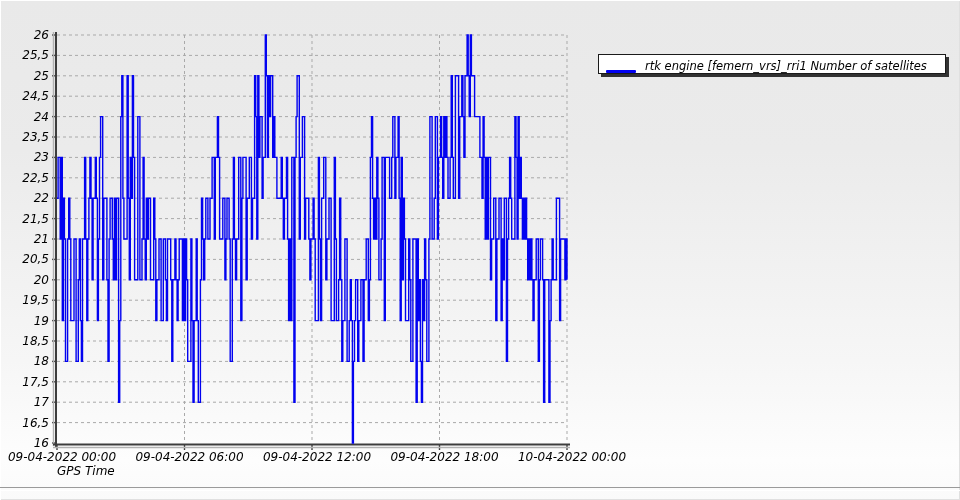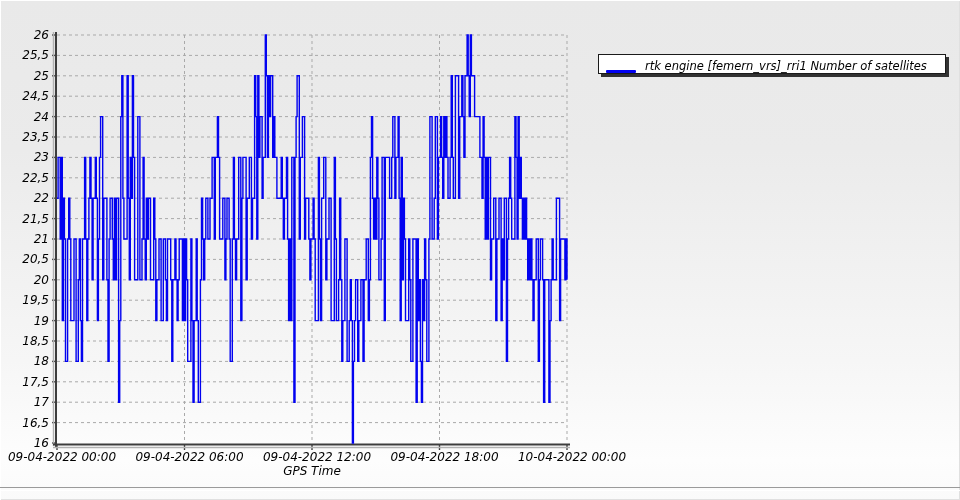--- a/index.html
+++ b/index.html
@@ -17,21 +17,21 @@
   svg#chart-svg{position:absolute;left:0;top:0;}
   .grid{stroke:#a9a9a9;stroke-width:1;stroke-dasharray:3,3;fill:none;}
   .tick{stroke:#3d3d3d;stroke-width:1.4;}
   .axis{stroke:#3d3d3d;stroke-width:2;fill:none;}
   .axis-shadow{stroke:#b2b2b2;stroke-width:1.4;fill:none;}
   .ylab,.xlab{font-family:"DejaVu Sans",sans-serif;font-size:12px;fill:#000000;}
   .ylab{text-anchor:end;}
   .series{fill:none;stroke-width:1.4;stroke-linejoin:miter;stroke-linecap:butt;}
   .axis-title{
     position:absolute;left:57px;top:464px;width:510px;
-    text-align:center;font-size:12px;color:#000;
+    font-size:12px;color:#000;
   }
   .legend{
     position:absolute;left:598px;top:54px;width:348px;height:20px;
     background:#ffffff;border:1px solid #1a1a1a;box-sizing:border-box;
     box-shadow:3px 3px 0 rgba(30,30,30,0.9);
     display:flex;align-items:flex-end;padding-left:7px;
   }
   .legend-line{
     display:inline-block;width:30px;height:3px;border-radius:1px;
     background:#0202f0;margin-right:9px;flex:0 0 auto;

